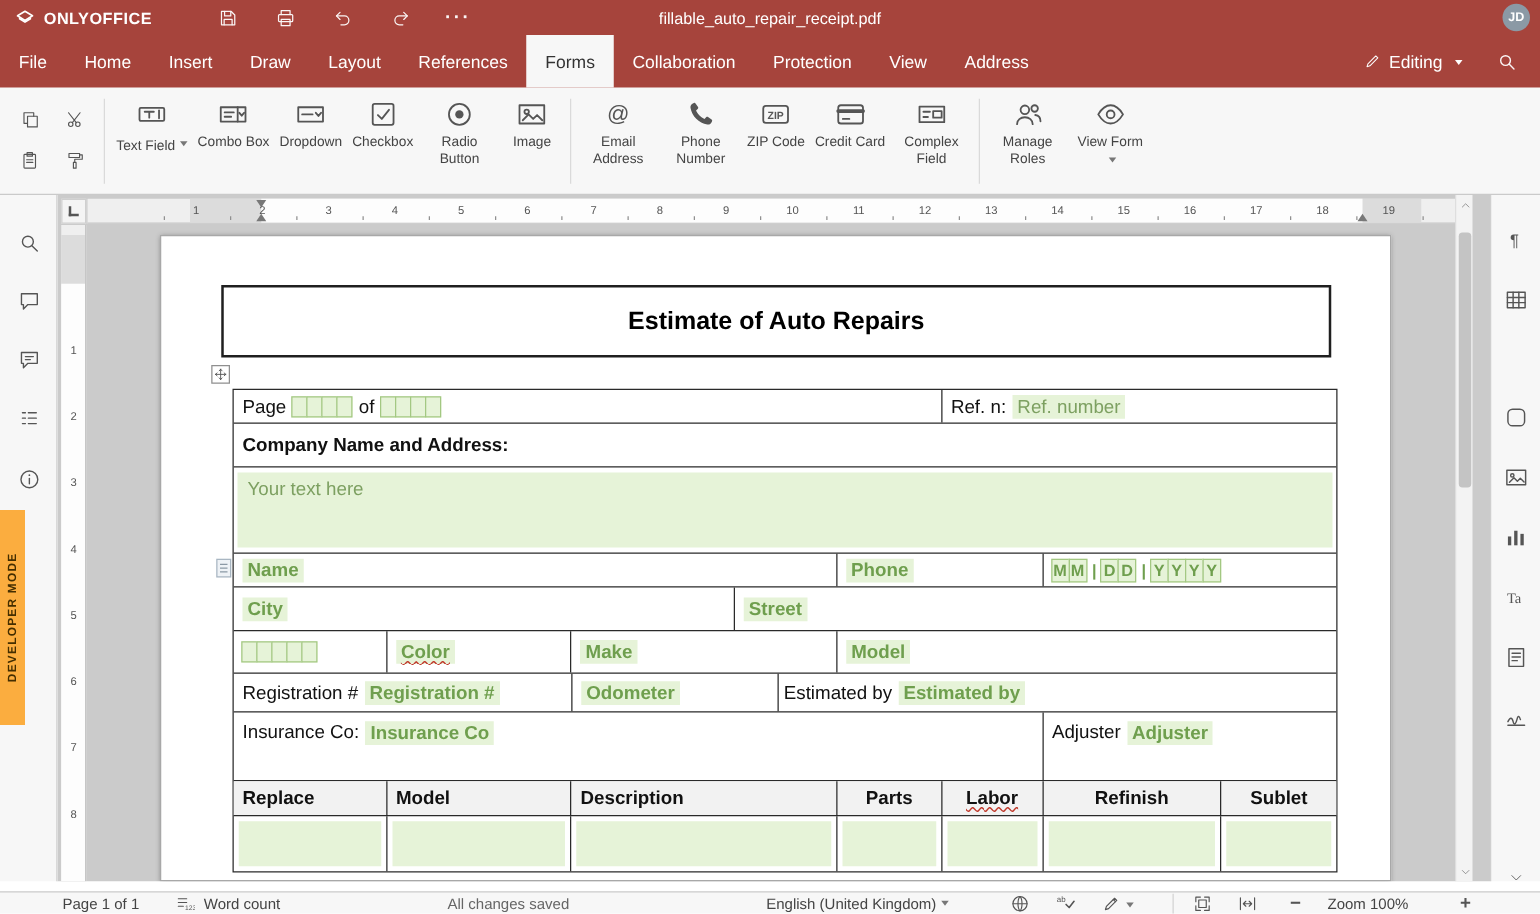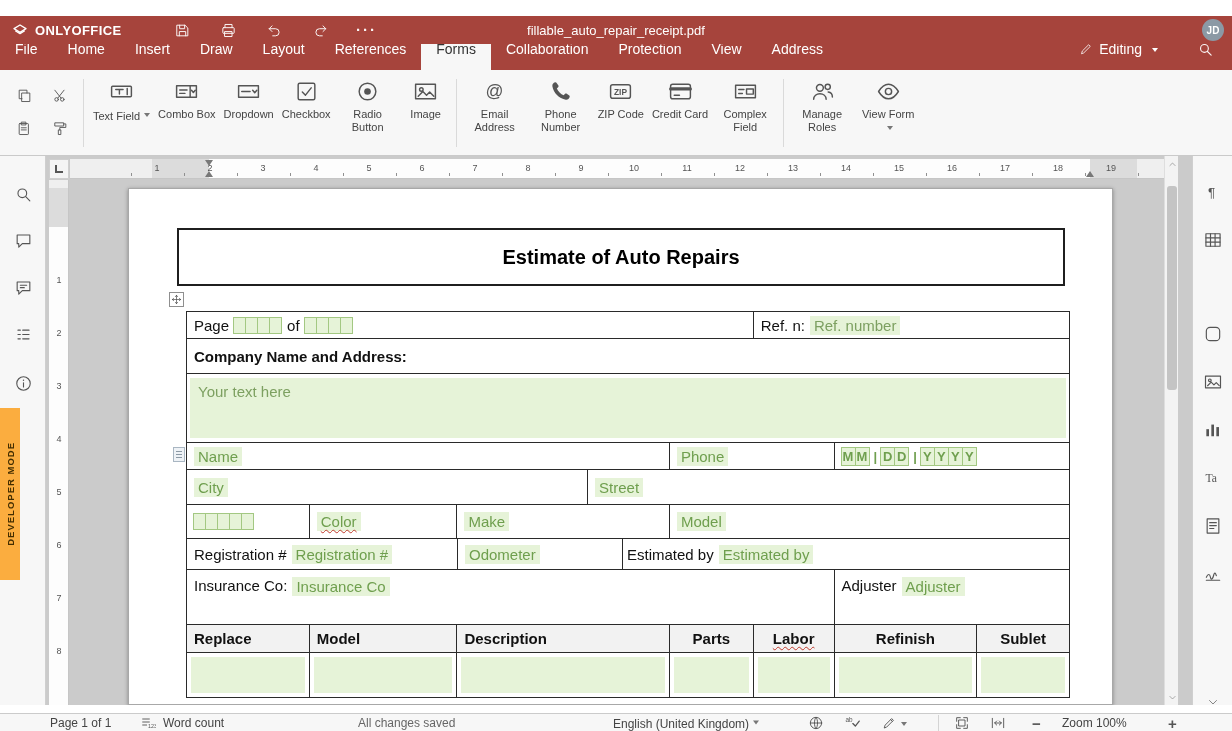--- a/index.html
+++ b/index.html
@@ -4,34 +4,34 @@
 <style>
   *{margin:0;padding:0;box-sizing:border-box}
   html,body{width:1232px;height:731px;overflow:hidden;background:#fff;
     font-family:"Liberation Sans",sans-serif;
     --brand-red:#a6443c;--toolbar-bg:#f7f7f7;--doc-bg:#cbcbcb;--field-bg:#e6f3d8;
     --field-border:#a3c882;--field-text:#6f9f4e;--devmode-orange:#fbad3f;--avatar-bg:#8b99a5}
   #app{position:relative;width:1232px;height:731px}
   svg{stroke-linecap:round;stroke-linejoin:round;display:block}
 
   
-  .titlebar{position:absolute;left:0;top:16px;right:0;height:28px;background:var(--brand-red);display:flex;align-items:center;color:#fff;z-index:6}
+  .titlebar{position:absolute;left:0;top:0;right:0;height:28px;background:var(--brand-red);display:flex;align-items:center;color:#fff;z-index:6}
   .logo{display:flex;align-items:center;gap:7px;padding:0 12px;font-weight:bold;font-size:13px;letter-spacing:.4px}
   .tb-icons{display:flex;align-items:center;gap:20px;margin-left:36px}
   .tb-ico{width:26px;height:22px;display:flex;align-items:center;justify-content:center;cursor:pointer;opacity:.95}
   .tb-ico svg{stroke:#fff;fill:none;stroke-width:1.4}
   .more-dots{font-size:15px;letter-spacing:2px;font-weight:bold;line-height:10px}
   .filename{position:absolute;left:300px;right:300px;text-align:center;font-size:13px;pointer-events:none;white-space:nowrap}
   .avatar{position:absolute;right:8px;top:3px;width:22px;height:22px;border-radius:50%;background:var(--avatar-bg);color:#fff;font-size:10px;font-weight:bold;display:flex;align-items:center;justify-content:center;cursor:pointer}
 
   
   .menubar{position:absolute;left:0;top:28px;right:0;height:42px;background:var(--brand-red);display:flex;align-items:stretch;z-index:5}
   .tab{color:#fff;font-size:14px;display:flex;align-items:center;padding:0 15px;cursor:pointer;white-space:nowrap}
   .tab.active{background:var(--toolbar-bg);color:#333}
-  .menu-right{position:absolute;right:0;top:0;height:42px;display:flex;align-items:center;gap:34px;padding-right:14px}
+  .menu-right{position:absolute;right:0;top:0;height:42px;display:flex;align-items:center;gap:22px;padding-right:14px}
   .editing{display:flex;align-items:center;gap:6px;color:#fff;font-size:14px;cursor:pointer}
   .editing svg{stroke:#fff;fill:none;stroke-width:1.4}
   .msearch svg{stroke:#fff;fill:none;stroke-width:1.6}
   .caret{display:inline-block;width:0;height:0;border:3.5px solid transparent;border-top:4.5px solid #fff;margin:4px 0 0 4px}
   .caret.g{border-top-color:#777;margin-top:5px}
 
   
   .toolbar{position:absolute;left:0;top:70px;right:0;height:86px;background:var(--toolbar-bg);border-bottom:1px solid #cacaca;display:flex;align-items:flex-start;padding:3px 2px 0 6px;z-index:4}
   .clip{display:grid;grid-template-columns:36px 36px;grid-template-rows:33px 33px;margin-top:6px}
   .sbtn{display:flex;align-items:center;justify-content:center;cursor:pointer;border-radius:2px}
@@ -77,21 +77,21 @@
   .ftable{position:absolute;left:57px;top:122px;width:884px;border:1px solid #2a2a2a;font-size:15px;color:#111}
   .frow{display:flex;border-top:1px solid #2a2a2a}
   .frow:first-child{border-top:none}
   .fcell{border-left:1px solid #2a2a2a;display:flex;align-items:center;gap:5px;padding:0 7px;overflow:hidden;white-space:nowrap}
   .fcell:first-child{border-left:none}
   .fcell.top{align-items:flex-start;padding-top:7px}
   .fcell.nopad{padding:0;gap:0}
   .h26{height:26px}.h35{height:35px}.h69{height:69px}.h27{height:27px}.h34{height:34px}.h31{height:31px}.h55{height:55px}.h28{height:28px}.h45{height:45px}
   .w84{width:84px}.w81{width:81px}.w93{width:93px}.w122{width:122px}.w143{width:143px}.w148{width:148px}.w165{width:165px}.w213{width:213px}.w236{width:236px}.w270{width:270px}.w317{width:317px}.w401{width:401px}.w483{width:483px}.w567{width:567px}.w648{width:648px}.w884{width:884px}
   .b{font-weight:bold}
-  .fld{background:var(--field-bg);color:var(--field-text);font-weight:normal;padding:1px 4px;cursor:text}
+  .fld{background:var(--field-bg);color:var(--field-text);font-weight:bold;padding:1px 4px;cursor:text}
   .fld.light{font-weight:normal;color:#7da061}
   .comb{display:inline-flex;cursor:text}
   .comb i{width:13px;height:17px;background:var(--field-bg);border:1px solid var(--field-border);margin-left:-1px;display:block}
   .bigfld{flex:1;align-self:stretch;margin:4px 3px;background:var(--field-bg);color:#7da061;padding:5px 8px;white-space:normal;cursor:text}
   .datecomb{display:inline-flex;align-items:center;cursor:text}
   .dcell{display:inline-block;min-width:15px;height:19px;line-height:17px;text-align:center;background:var(--field-bg);border:1px solid var(--field-border);margin-left:-1px;color:var(--field-text);font-weight:bold;font-size:13px}
   .dsep{color:var(--field-text);font-weight:bold;margin:0 4px;font-size:13px}
   .hdr{background:#f2f2f2;font-weight:bold}
   .hdr.cen{justify-content:center;padding:0}
   .gblock{flex:1;align-self:stretch;margin:4px;background:var(--field-bg);cursor:text}

